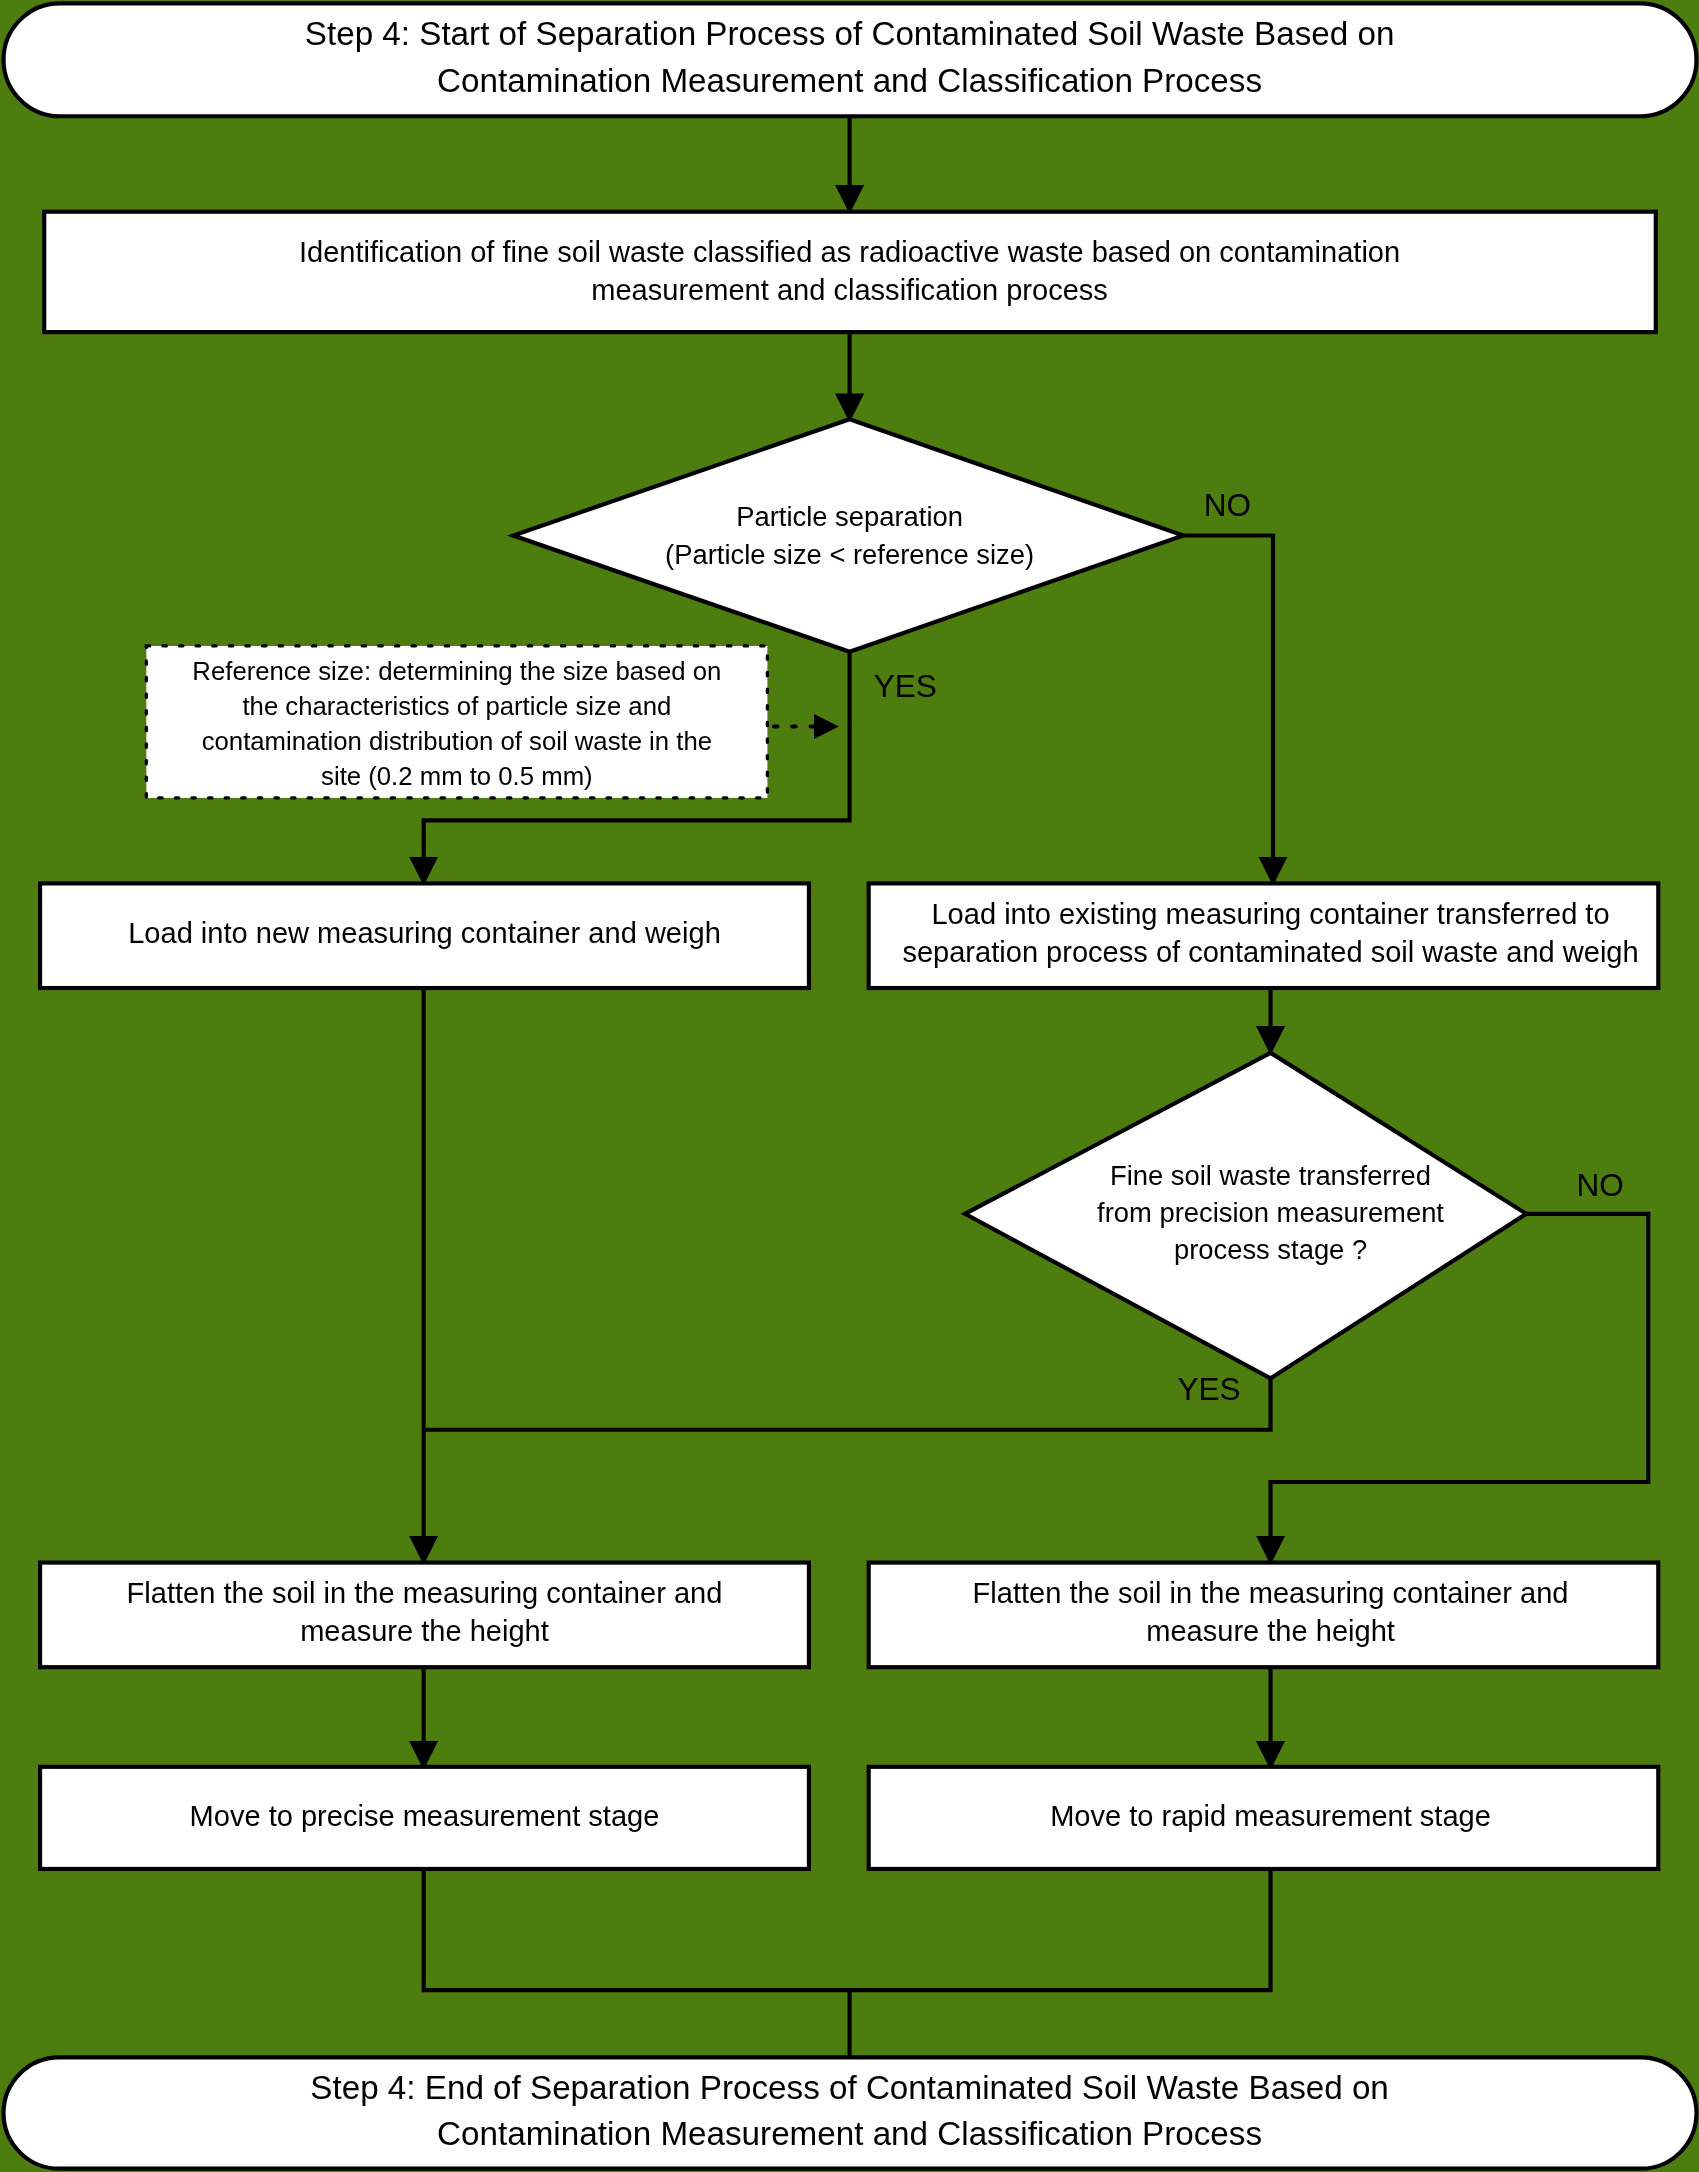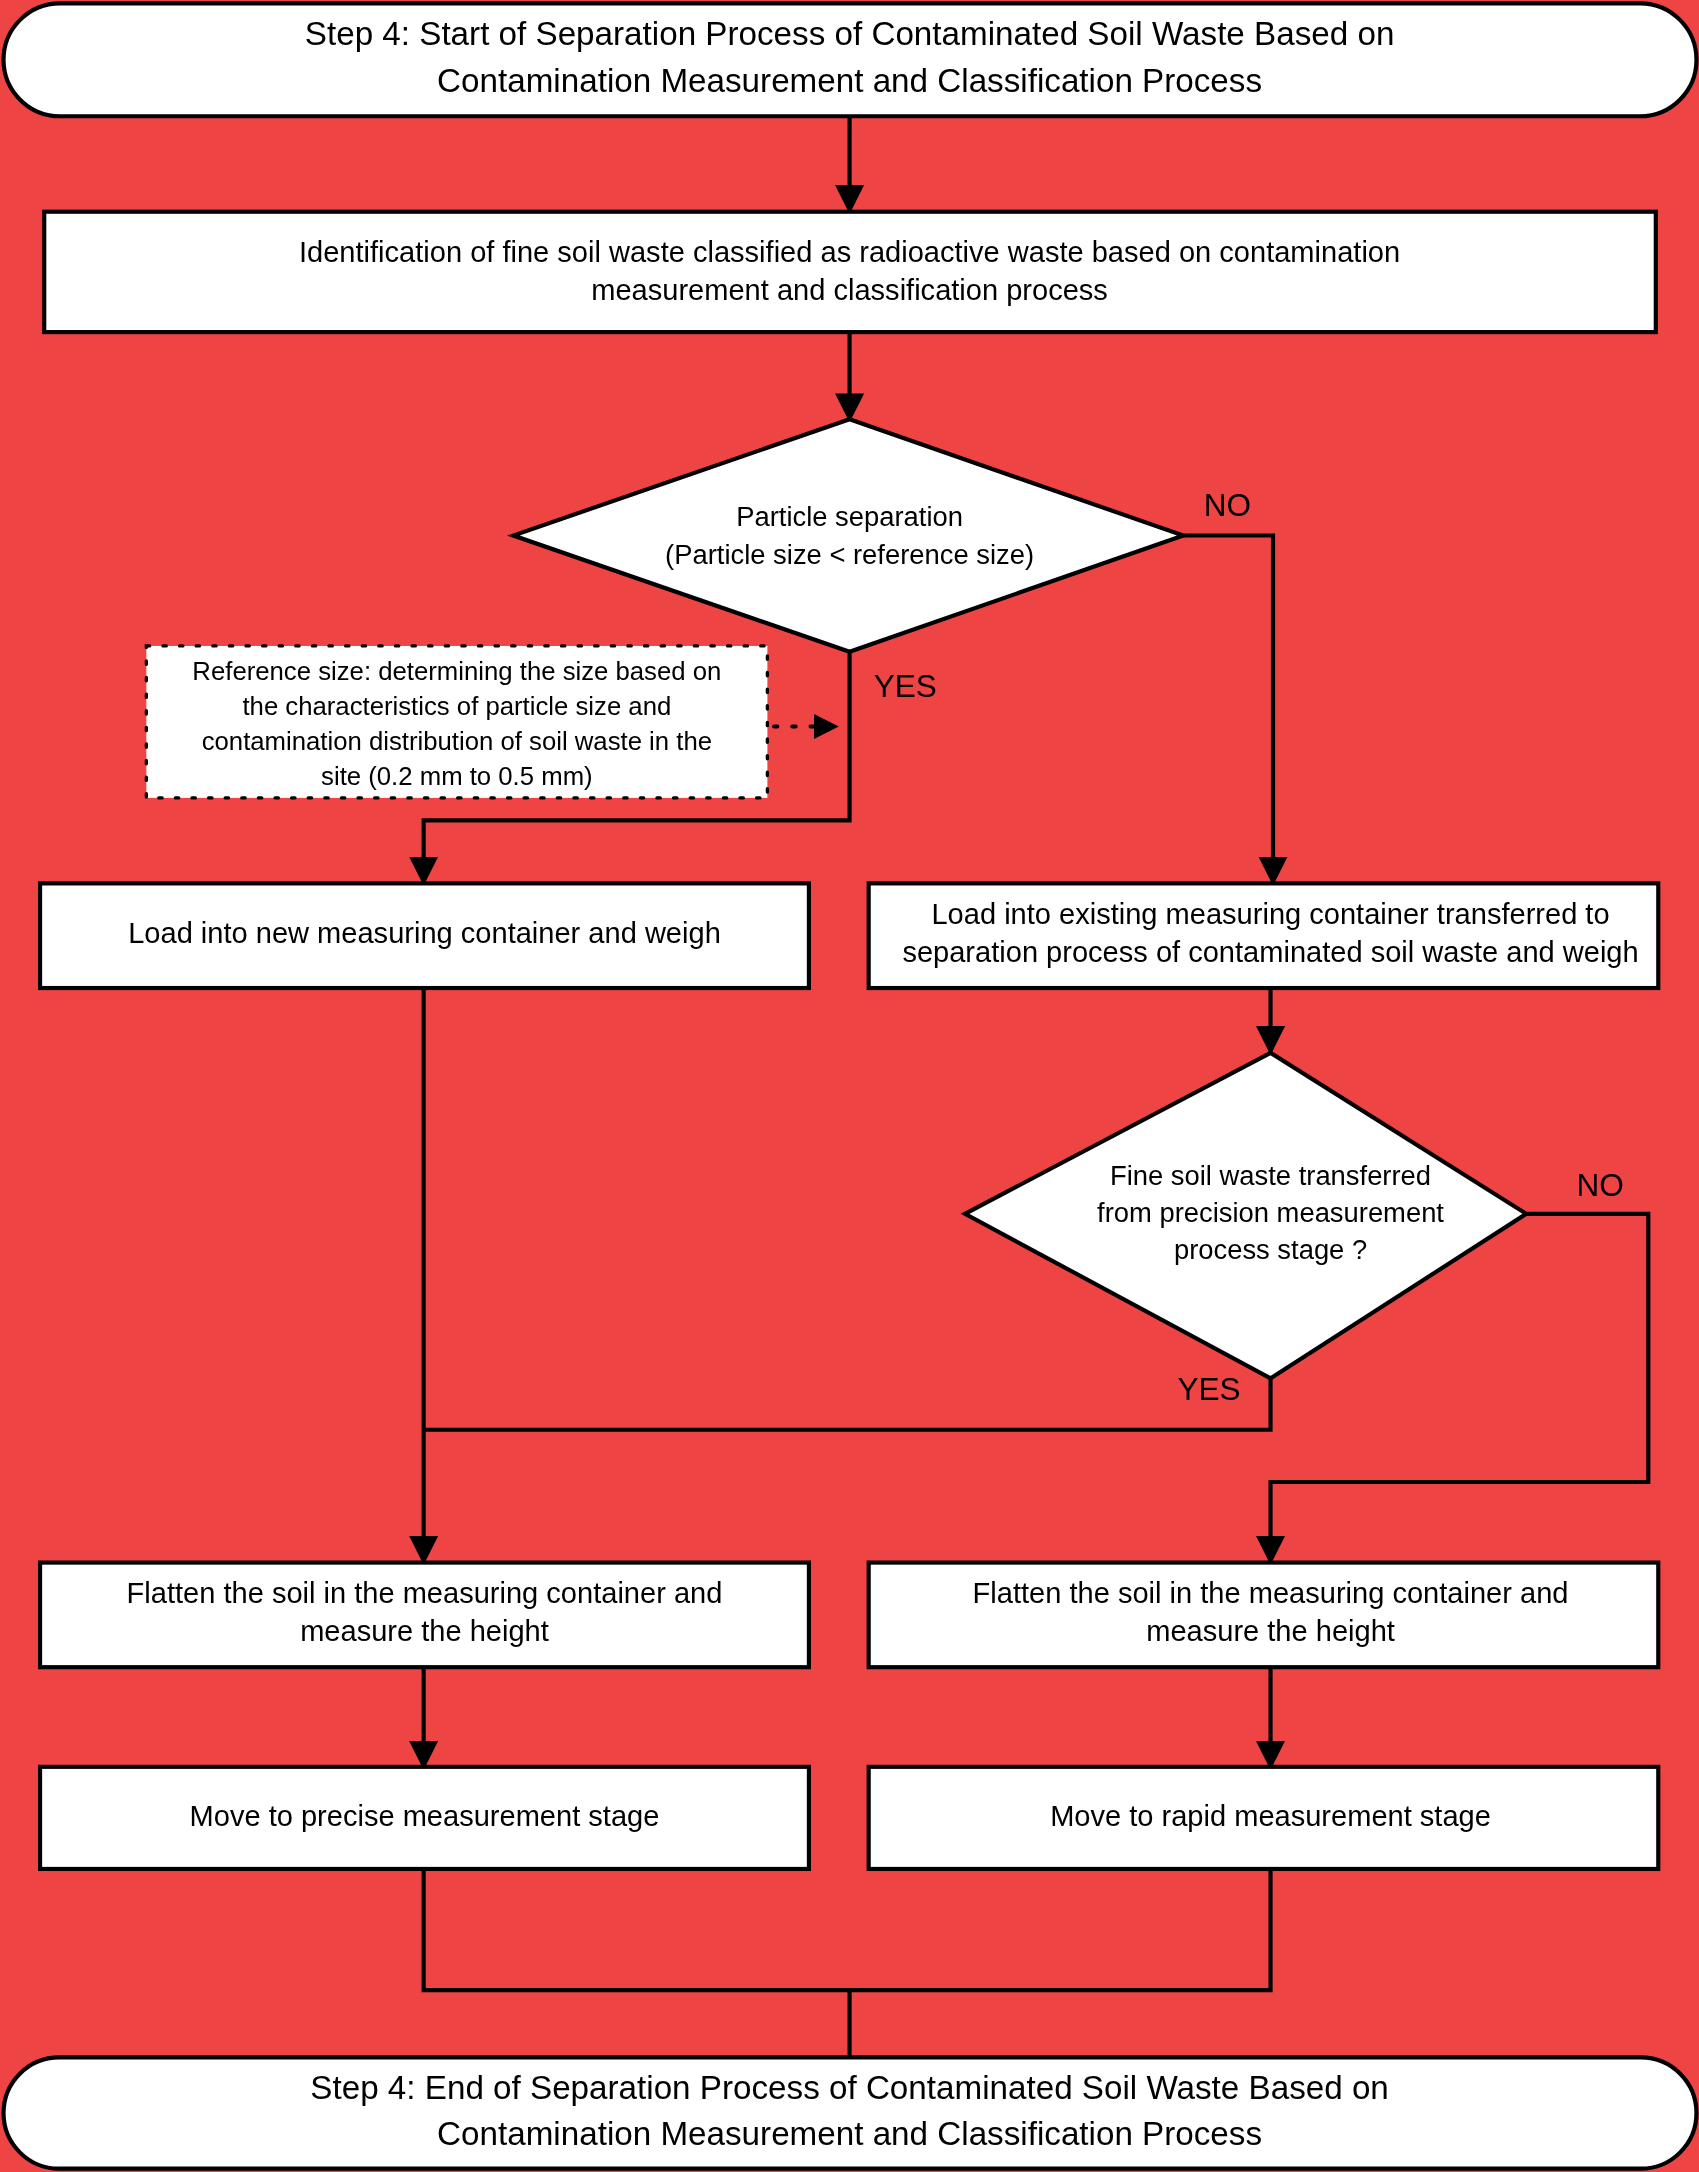--- a/index.html
+++ b/index.html
@@ -7,21 +7,21 @@
     padding: 0;
     background: #ffffff;
   }
   body {
     font-family: "Liberation Sans", sans-serif;
   }
   #flowchart-root {
     position: relative;
     width: 1700px;
     height: 2172px;
-    background: #ef4444;
+    background: #4d7c0f;
     overflow: hidden;
   }
   svg#diagram {
     display: block;
     width: 1700px;
     height: 2172px;
   }
   .shape-outline {
     fill: #ffffff;
     stroke: #000000;

